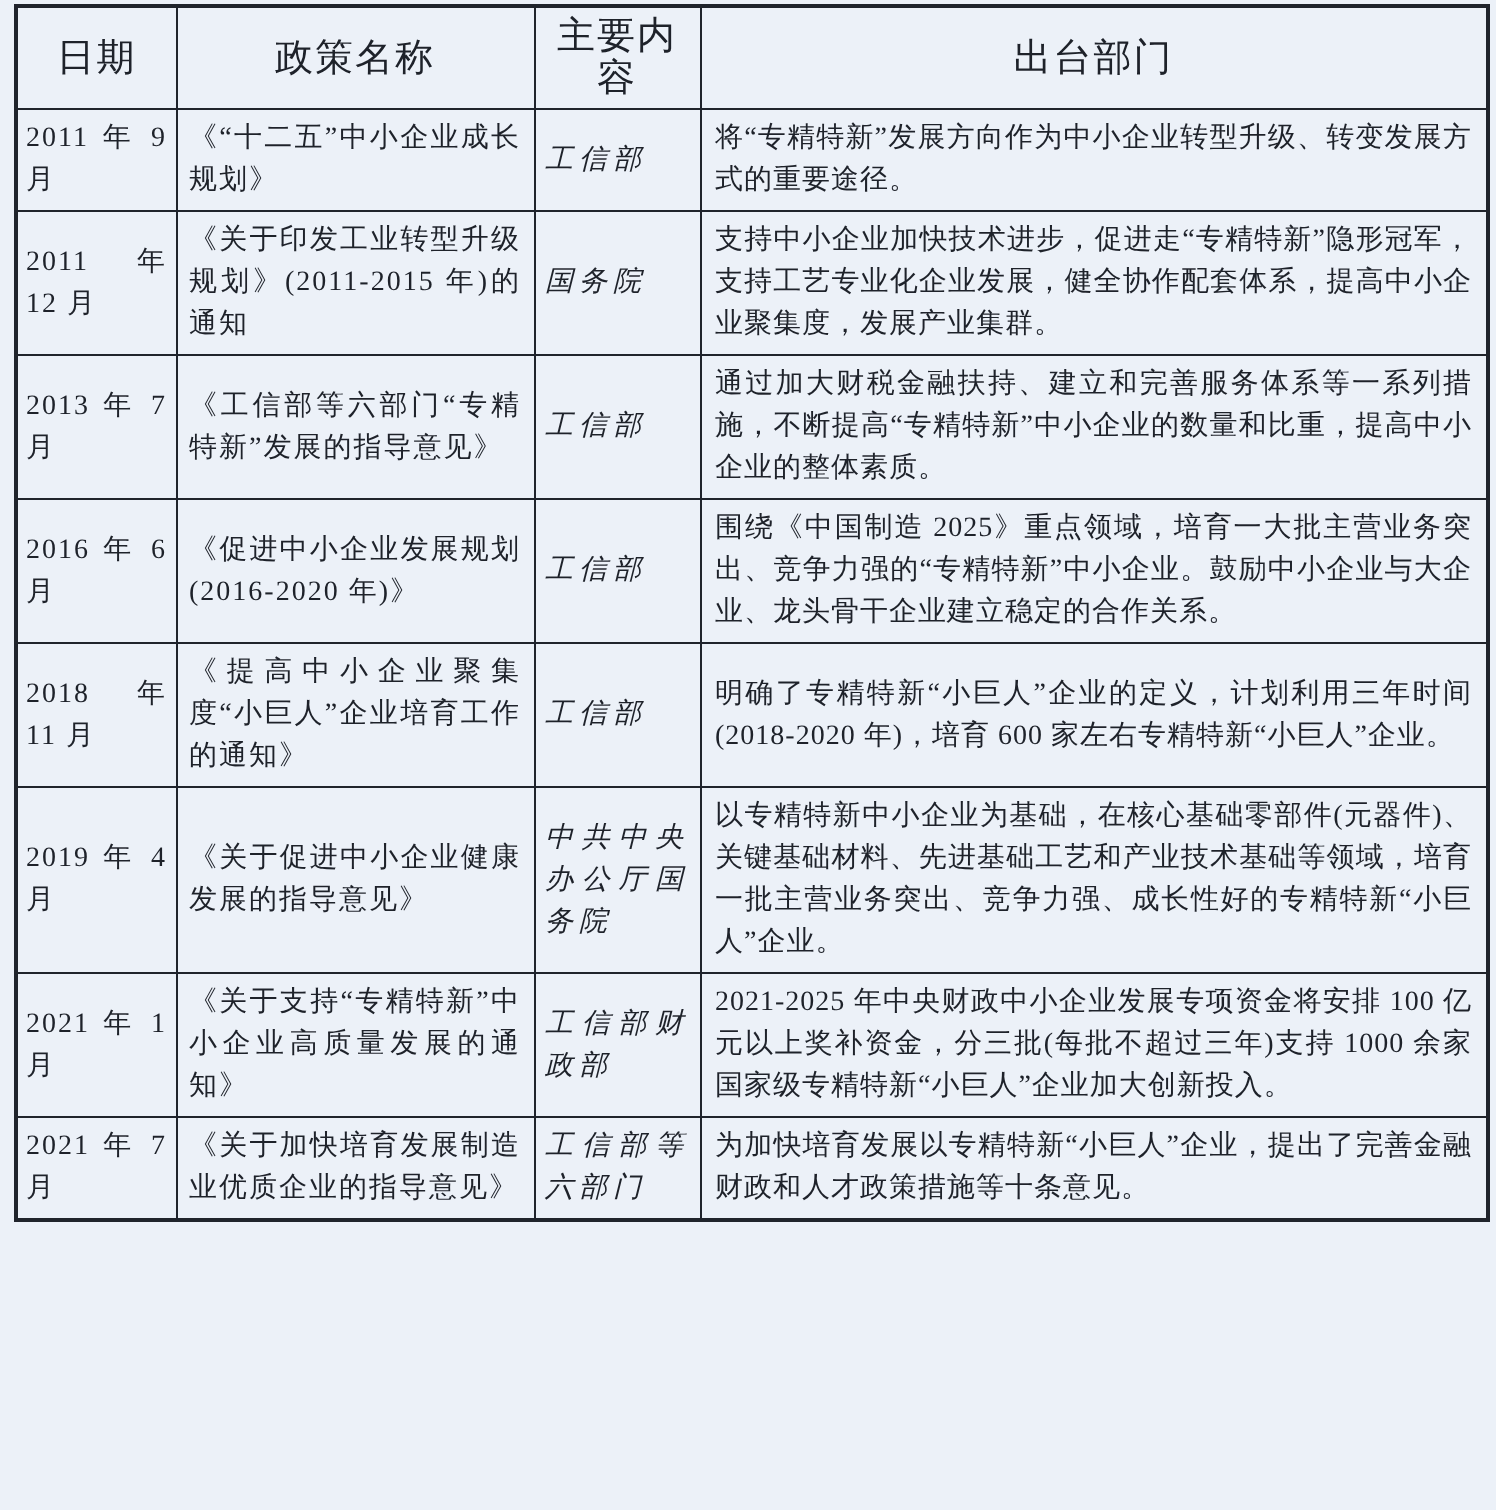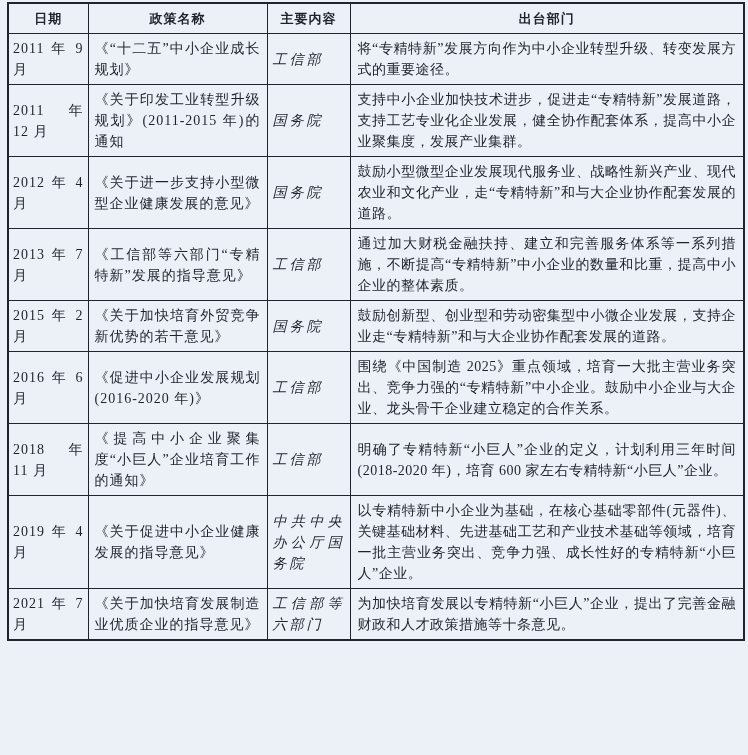--- a/index.html
+++ b/index.html
@@ -31,22 +31,22 @@
     line-height: 21px;
     border: 2px solid var(--border);
   }
   th, td {
     border: 1px solid var(--border);
     vertical-align: middle;
     box-sizing: border-box;
     word-break: break-word;
   }
   th {
-    font-size: 13px;
-    font-weight: bold;
+    font-size: 19px;
+    font-weight: normal;
     text-align: center;
     padding: 4px 2px;
     letter-spacing: 1px;
   }
   td { text-align: justify; }
   td.date-cell   { padding: 4px 4px;  letter-spacing: 1px; margin-left: 20px; }
   td.policy-cell { padding: 4px 6px;  letter-spacing: 1px; }
   td.dept-cell   { padding: 4px 5px;  letter-spacing: 3px; font-style: italic; }
   td.desc-cell   { padding: 4px 7px;  letter-spacing: 0.5px; }
 </style>
@@ -73,59 +73,53 @@
         <tr>
           <td class="date-cell">2011 年 9 月</td>
           <td class="policy-cell">《“十二五”中小企业成长规划》</td>
           <td class="dept-cell">工信部</td>
           <td class="desc-cell">将“专精特新”发展方向作为中小企业转型升级、转变发展方式的重要途径。</td>
         </tr>
         <tr>
           <td class="date-cell">2011 年 12 月</td>
           <td class="policy-cell">《关于印发工业转型升级规划》(2011-2015 年)的通知</td>
           <td class="dept-cell">国务院</td>
-          <td class="desc-cell">支持中小企业加快技术进步，促进走“专精特新”发展道路，支持工艺专业化企业发展，健全协作配套体系，提高中小企业聚集度，发展产业集群。</td>
-        </tr>
-        <tr>
-          <td class="date-cell">2012 年 4 月</td>
-          <td class="policy-cell">《关于进一步支持小型微型企业健康发展的意见》</td>
-          <td class="dept-cell">国务院</td>
-          <td class="desc-cell">鼓励小型微型企业发展现代服务业、战略性新兴产业、现代农业和文化产业，走“专精特新”和与大企业协作配套发展的道路。</td>
+          <td class="desc-cell">支持中小企业加快技术进步，促进走“专精特新”隐形冠军，支持工艺专业化企业发展，健全协作配套体系，提高中小企业聚集度，发展产业集群。</td>
         </tr>
         <tr>
           <td class="date-cell">2013 年 7 月</td>
           <td class="policy-cell">《工信部等六部门“专精特新”发展的指导意见》</td>
           <td class="dept-cell">工信部</td>
           <td class="desc-cell">通过加大财税金融扶持、建立和完善服务体系等一系列措施，不断提高“专精特新”中小企业的数量和比重，提高中小企业的整体素质。</td>
-        </tr>
-        <tr>
-          <td class="date-cell">2015 年 2 月</td>
-          <td class="policy-cell">《关于加快培育外贸竞争新优势的若干意见》</td>
-          <td class="dept-cell">国务院</td>
-          <td class="desc-cell">鼓励创新型、创业型和劳动密集型中小微企业发展，支持企业走“专精特新”和与大企业协作配套发展的道路。</td>
         </tr>
         <tr>
           <td class="date-cell">2016 年 6 月</td>
           <td class="policy-cell">《促进中小企业发展规划(2016-2020 年)》</td>
           <td class="dept-cell">工信部</td>
           <td class="desc-cell">围绕《中国制造 2025》重点领域，培育一大批主营业务突出、竞争力强的“专精特新”中小企业。鼓励中小企业与大企业、龙头骨干企业建立稳定的合作关系。</td>
         </tr>
         <tr>
           <td class="date-cell">2018 年 11 月</td>
           <td class="policy-cell">《提高中小企业聚集度“小巨人”企业培育工作的通知》</td>
           <td class="dept-cell">工信部</td>
           <td class="desc-cell">明确了专精特新“小巨人”企业的定义，计划利用三年时间(2018-2020 年)，培育 600 家左右专精特新“小巨人”企业。</td>
         </tr>
         <tr>
           <td class="date-cell">2019 年 4 月</td>
           <td class="policy-cell">《关于促进中小企业健康发展的指导意见》</td>
           <td class="dept-cell">中共中央办公厅国务院</td>
           <td class="desc-cell">以专精特新中小企业为基础，在核心基础零部件(元器件)、关键基础材料、先进基础工艺和产业技术基础等领域，培育一批主营业务突出、竞争力强、成长性好的专精特新“小巨人”企业。</td>
         </tr>
         <tr>
+          <td class="date-cell">2021 年 1 月</td>
+          <td class="policy-cell">《关于支持“专精特新”中小企业高质量发展的通知》</td>
+          <td class="dept-cell">工信部财政部</td>
+          <td class="desc-cell">2021-2025 年中央财政中小企业发展专项资金将安排 100 亿元以上奖补资金，分三批(每批不超过三年)支持 1000 余家国家级专精特新“小巨人”企业加大创新投入。</td>
+        </tr>
+        <tr>
           <td class="date-cell">2021 年 7 月</td>
           <td class="policy-cell">《关于加快培育发展制造业优质企业的指导意见》</td>
           <td class="dept-cell">工信部等六部门</td>
           <td class="desc-cell">为加快培育发展以专精特新“小巨人”企业，提出了完善金融财政和人才政策措施等十条意见。</td>
         </tr>
       </tbody>
   </table>
 </div>
 
 </body></html>

